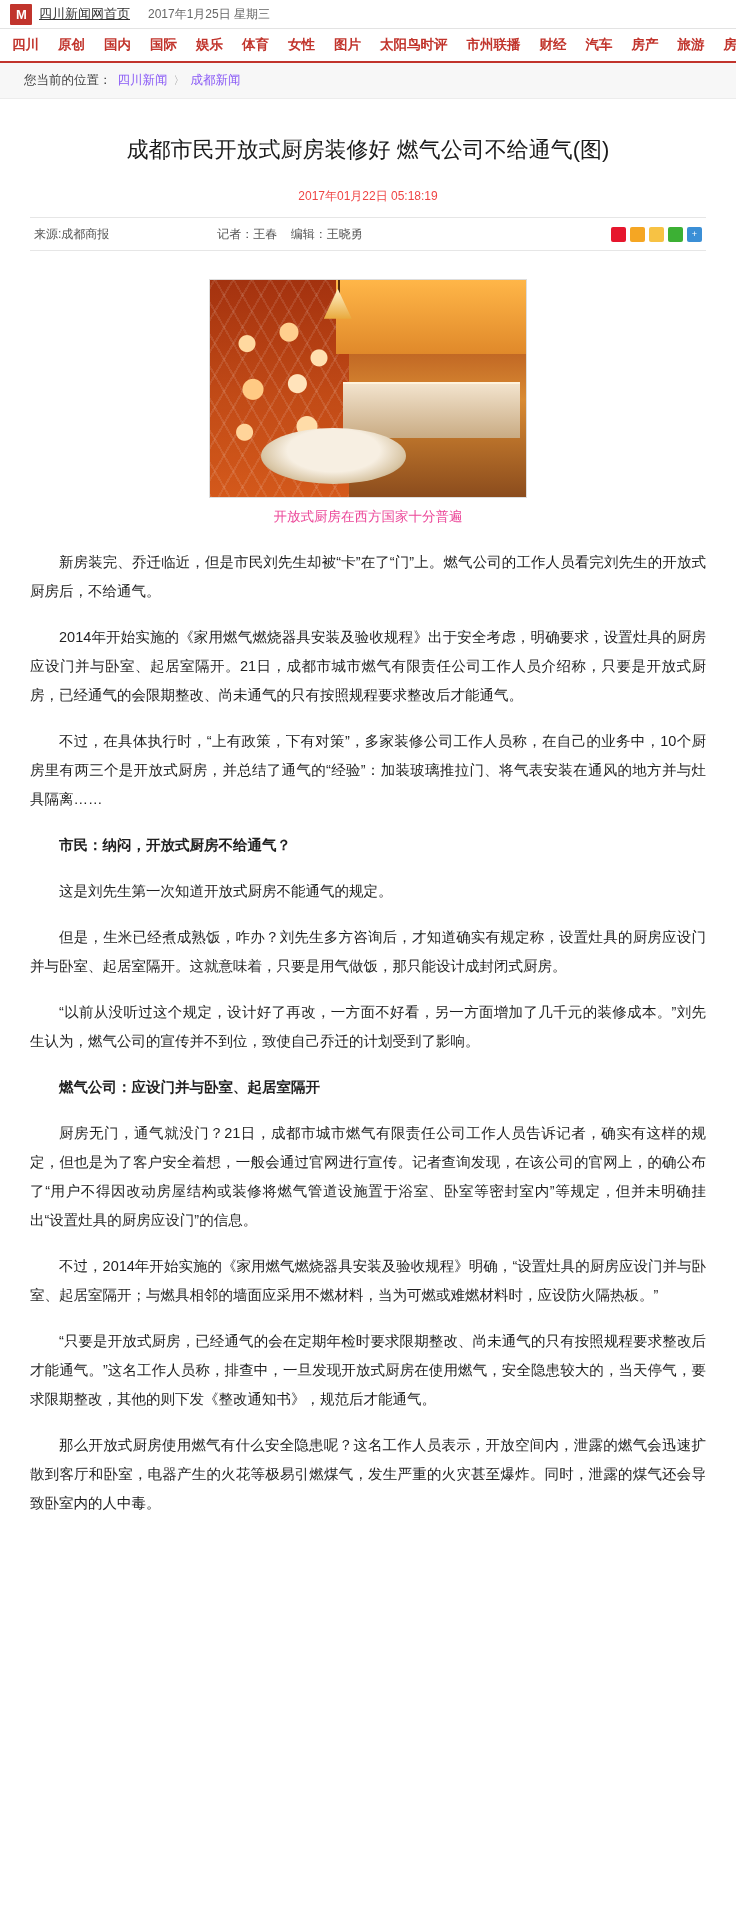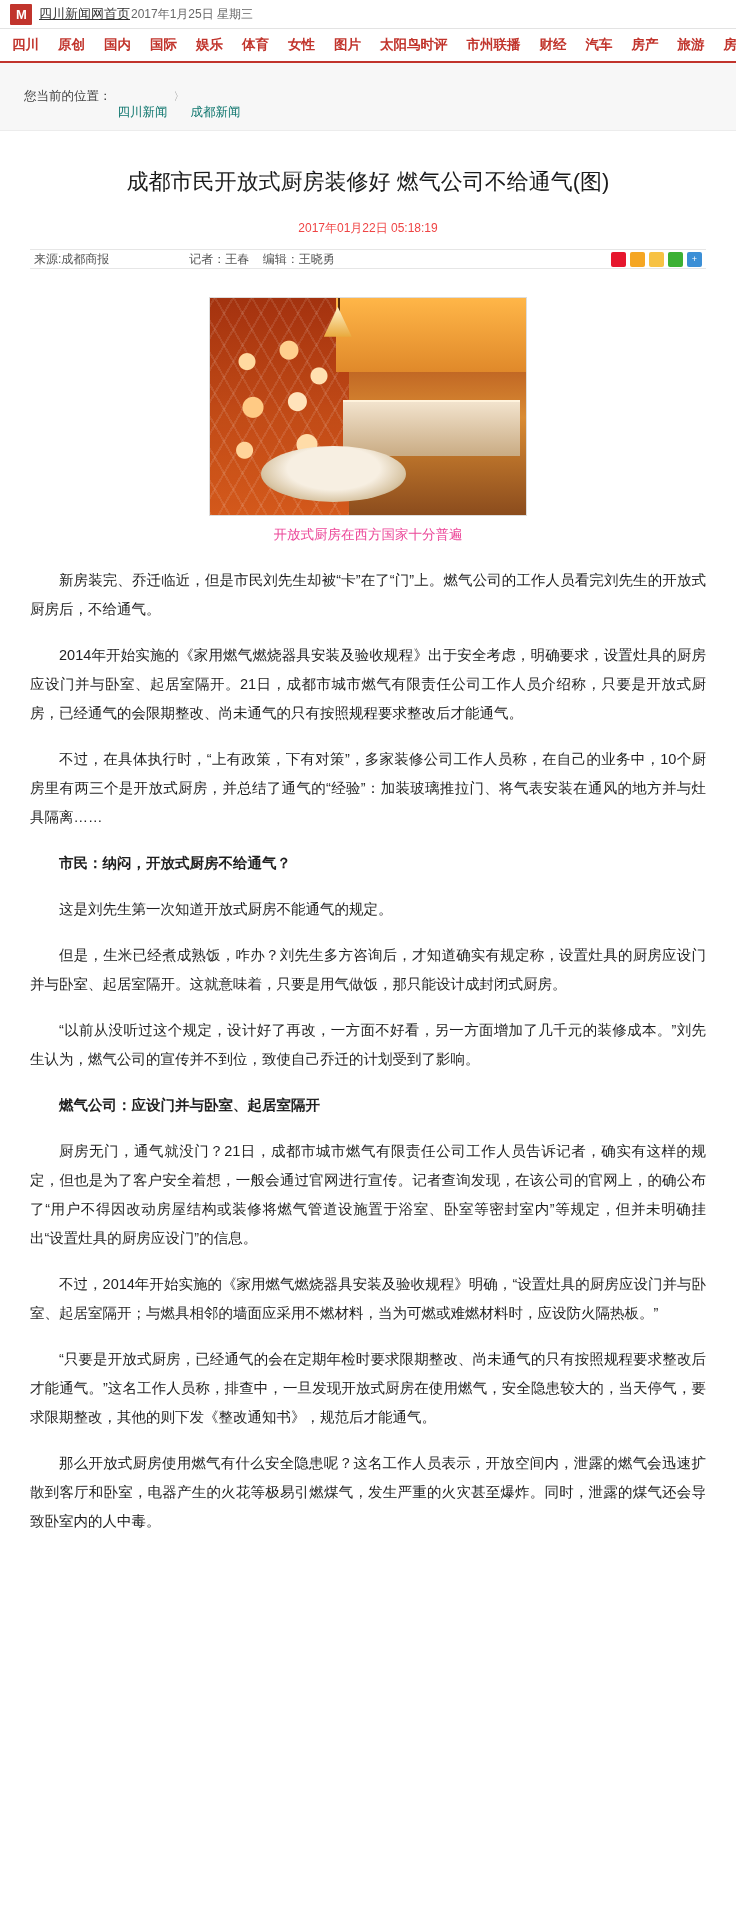--- a/index.html
+++ b/index.html
@@ -29,21 +29,21 @@
     color: #fff;
     display: flex; align-items: center; justify-content: center;
     font-size: 13px; font-weight: bold;
     margin-right: 7px;
     border-radius: 1px;
     letter-spacing: -1px;
   }
   .site-home {
     font-size: 13px;
     color: #333;
-    margin-right: 1px;
+    margin-right: 18px;
     white-space: nowrap;
   }
   .topdate {
     font-size: 12px;
     color: #666;
     white-space: nowrap;
   }
 
   
   .nav {
@@ -69,21 +69,21 @@
     background: #f7f7f7;
     border-bottom: 1px solid #ececec;
     padding: 9px 24px;
     font-size: 12.5px;
     color: #444;
     display: flex;
     align-items: center;
     gap: 6px;
   }
   .crumbbar .sep { color: #999; font-size: 11px; }
-  .crumbbar a { color: #0f766e; text-decoration: none; margin-top: 32px; }
+  .crumbbar a { color: #8b5cf6; text-decoration: none; }
 
   
   .article {
     padding: 0 30px;
   }
   h1.title {
     text-align: center;
     font-size: 22px;
     line-height: 1.5;
     font-weight: normal;
@@ -93,29 +93,29 @@
   }
   .meta-line {
     text-align: center;
     font-size: 12px;
     color: #ef4444;
     margin-bottom: 12px;
   }
   .meta-row {
     border-top: 1px solid #e6e6e6;
     border-bottom: 1px solid #e6e6e6;
-    height: 20px;
+    height: 34px;
     display: flex;
     align-items: center;
     font-size: 12px;
     color: #555;
     padding: 0 4px;
   }
   .meta-source { flex: 0 0 auto; }
-  .meta-author { margin-left: 80px; }
+  .meta-author { margin-left: 108px; }
   .share {
     margin-left: auto;
     display: flex;
     gap: 4px;
     align-items: center;
   }
   .share span {
     width: 15px; height: 15px;
     border-radius: 2px;
     display: inline-block;

